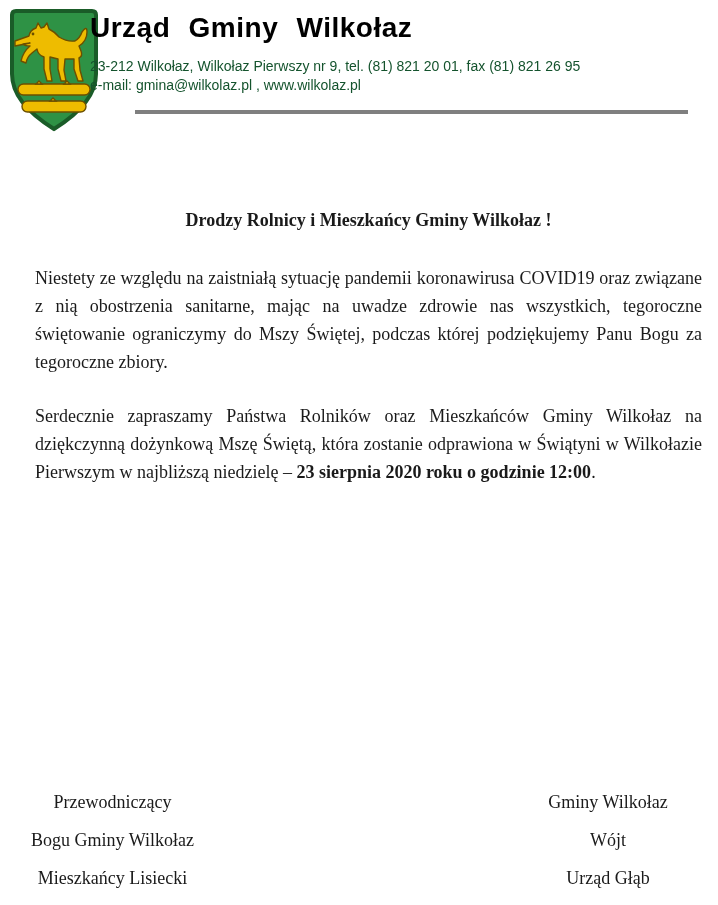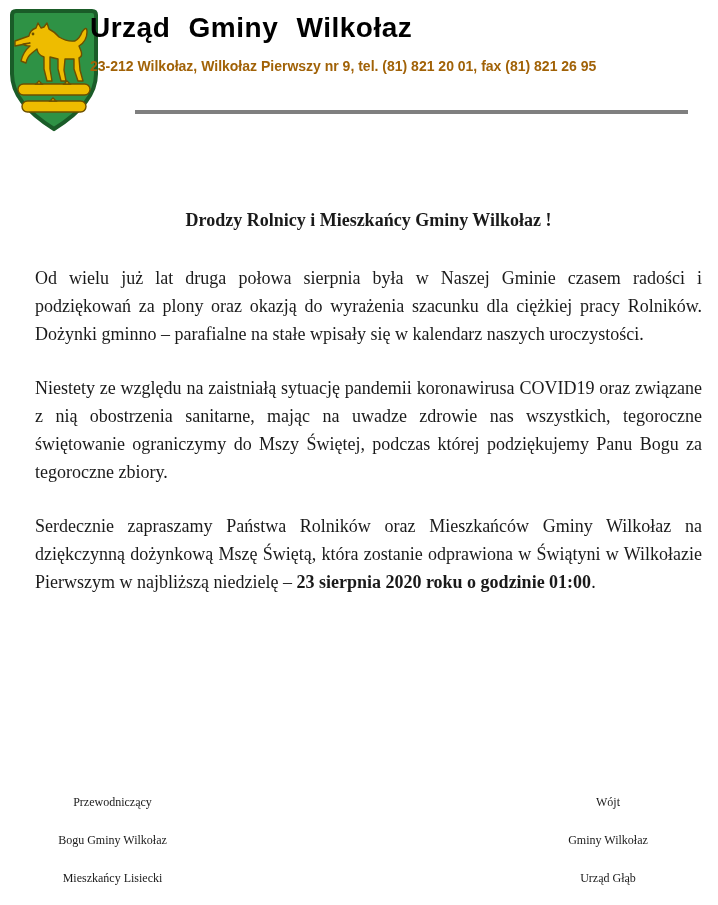--- a/index.html
+++ b/index.html
@@ -21,41 +21,40 @@
     font-size:28px;
     letter-spacing:0.5px;
     word-spacing:10px;
     color:#000;
   }
   .address{
     margin-top:13px;
     font-family:"Liberation Sans", sans-serif;
     font-size:14px;
     line-height:19px;
-    color:#a16207;
-    font-weight:bold;
+    color:#14532d;
   }
   .rule{position:absolute;left:135px;top:110px;width:553px;height:4px;background:#7f7f7f;}
   
   .letter{position:absolute;left:35px;top:206px;width:667px;}
   .salutation{
     margin:0 0 30px 0;
     font-size:18px;line-height:28px;
     font-weight:bold;
     text-align:center;
   }
   .para{
     margin:0 0 26px 0;
     font-size:18px;line-height:28px;
     text-align:justify;
     text-justify:inter-word;
   }
   .para strong{font-weight:bold;}
   
-  .signatures{position:absolute;top:783px;left:0;width:630px;height:122px;font-size:12px;}
+  .signatures{position:absolute;top:783px;left:0;width:630px;height:122px;font-size:18px;}
   .sig{position:absolute;top:0;text-align:center;line-height:38px;}
   .sig-left{left:20px;width:185px;}
   .sig-right{left:515px;width:186px;}
 </style>
 </head>
 <body>
 
 <div class="page">
 
   <div class="crest">
@@ -81,38 +80,38 @@
         <rect x="14" y="93" width="64" height="11" rx="5.5"></rect>
         <path d="M42 93 l3 -3 l3 3 Z"></path>
       </g>
     </svg>
   </div>
 
   <div class="header-text">
     <h1 class="org-name">Urząd Gminy Wilkołaz</h1>
     <div class="address">
       <div>23-212 Wilkołaz, Wilkołaz Pierwszy nr 9, tel. (81) 821 20 01, fax (81) 821 26 95</div>
+      <div>e-mail: gmina@wilkolaz.pl , www.wilkolaz.pl</div>
     </div>
   </div>
 
   <div class="rule"></div>
 
   <main class="letter">
     <p class="salutation">Drodzy Rolnicy i Mieszkańcy Gminy Wilkołaz !</p>
-    <p class="para">Od wielu już lat druga połowa sierpnia była w Naszej Gminie czasem radości i podziękowań za plony oraz okazją do wyrażenia szacunku dla ciężkiej pracy Rolników. Dożynki gminno – parafialne na stałe wpisały się w kalendarz naszych uroczystości.</p>
     <p class="para">Niestety ze względu na zaistniałą sytuację pandemii koronawirusa COVID19 oraz związane z nią obostrzenia sanitarne, mając na uwadze zdrowie nas wszystkich, tegoroczne świętowanie ograniczymy do Mszy Świętej, podczas której podziękujemy Panu Bogu za tegoroczne zbiory.</p>
-    <p class="para"><span>Serdecznie zapraszamy Państwa Rolników oraz Mieszkańców Gminy Wilkołaz na dziękczynną dożynkową Mszę Świętą, która zostanie odprawiona w Świątyni w Wilkołazie Pierwszym w najbliższą niedzielę – </span><strong>23 sierpnia 2020 roku o godzinie 01:00</strong><span>.</span></p>
+    <p class="para"><span>Serdecznie zapraszamy Państwa Rolników oraz Mieszkańców Gminy Wilkołaz na dziękczynną dożynkową Mszę Świętą, która zostanie odprawiona w Świątyni w Wilkołazie Pierwszym w najbliższą niedzielę – </span><strong>23 sierpnia 2020 roku o godzinie 12:00</strong><span>.</span></p>
   </main>
 
   <footer class="signatures">
     <div class="sig sig-left">
       <div>Przewodniczący</div>
       <div>Bogu Gminy Wilkołaz</div>
       <div>Mieszkańcy Lisiecki</div>
     </div>
     <div class="sig sig-right">
+      <div>Gminy Wilkołaz</div>
       <div>Wójt</div>
-      <div>Gminy Wilkołaz</div>
       <div>Urząd Głąb</div>
     </div>
   </footer>
 
 </div>
 
 </body></html>

